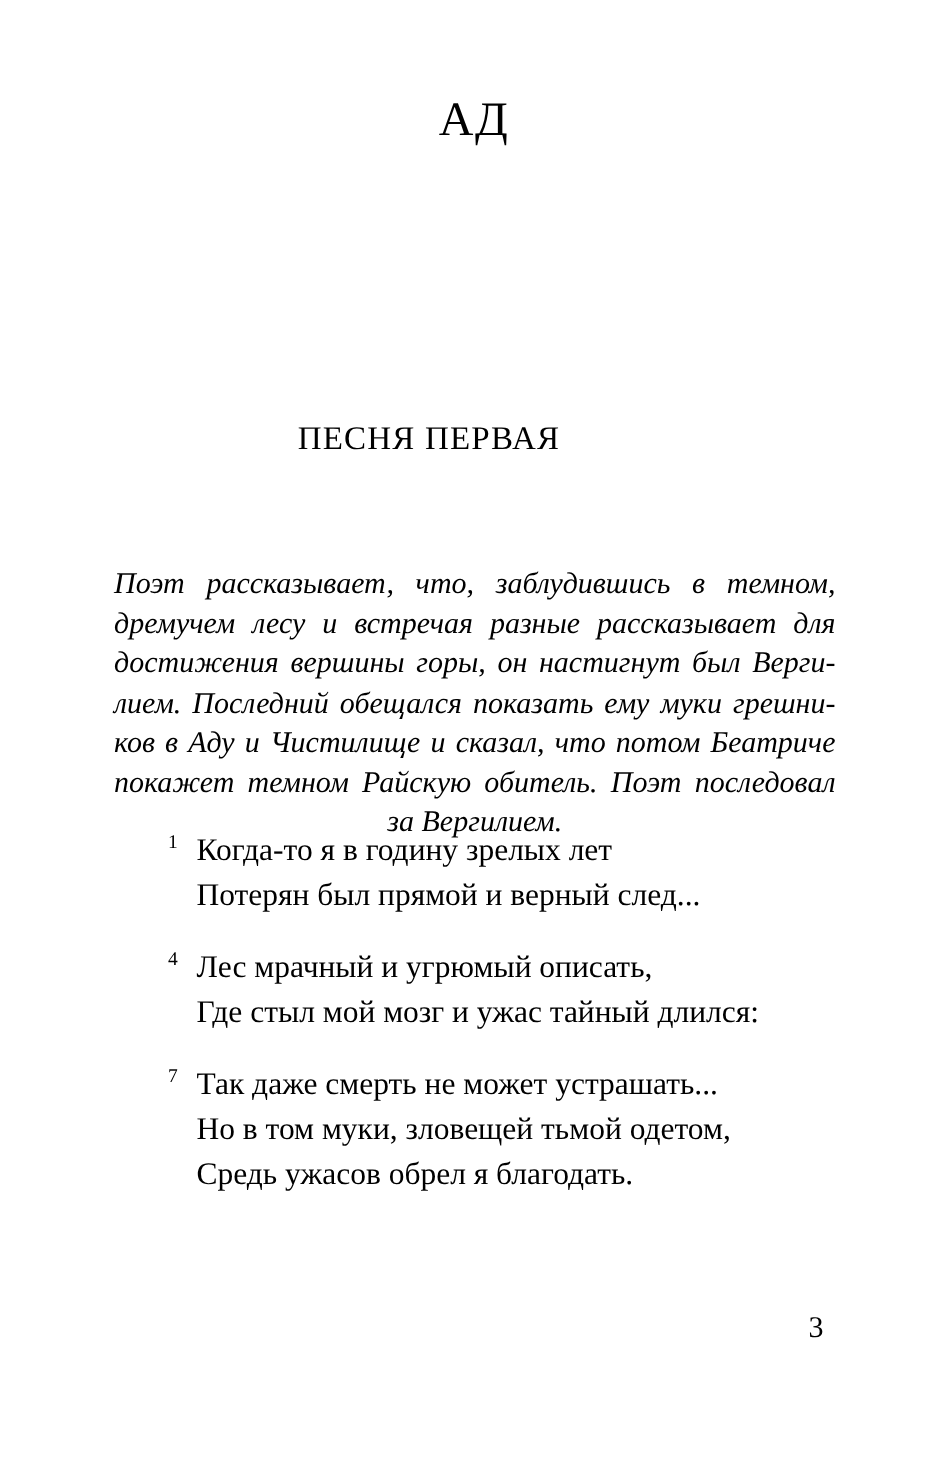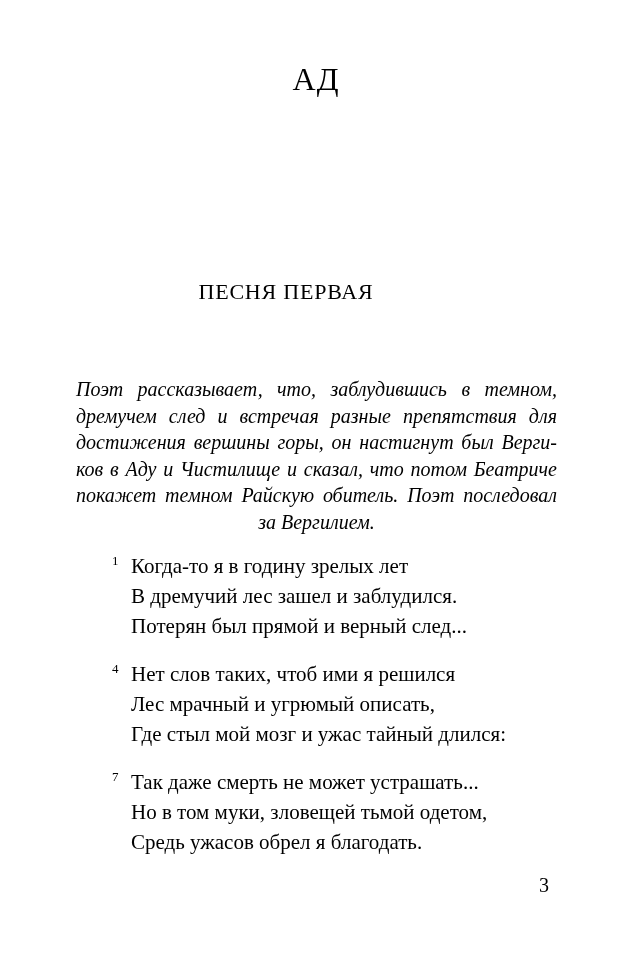--- a/index.html
+++ b/index.html
@@ -93,37 +93,36 @@
 </head>
 <body>
 
 <div class="page">
   <div class="book-title">АД</div>
 
   <div class="canto-heading">ПЕСНЯ ПЕРВАЯ</div>
 
   <div class="summary" id="summary">
       <div class="summary-line">Поэт рассказывает, что, заблудившись в темном,</div>
-      <div class="summary-line">дремучем след и встречая разные препятствия для</div>
+      <div class="summary-line">дремучем лесу и встречая разные рассказывает для</div>
       <div class="summary-line">достижения вершины горы, он настигнут был Верги-</div>
+      <div class="summary-line">лием. Последний обещался показать ему муки грешни-</div>
       <div class="summary-line">ков в Аду и Чистилище и сказал, что потом Беатриче</div>
       <div class="summary-line">покажет темном Райскую обитель. Поэт последовал</div>
       <div class="summary-line last">за Вергилием.</div>
     </div>
 
   <div class="verses" id="stanzas">
       <div class="stanza">
         <span class="stanza-number">1</span>
         <div class="verse-line">Когда-то я в годину зрелых лет</div>
-        <div class="verse-line">В дремучий лес зашел и заблудился.</div>
         <div class="verse-line">Потерян был прямой и верный след...</div>
       </div>
       <div class="stanza">
         <span class="stanza-number">4</span>
-        <div class="verse-line">Нет слов таких, чтоб ими я решился</div>
         <div class="verse-line">Лес мрачный и угрюмый описать,</div>
         <div class="verse-line">Где стыл мой мозг и ужас тайный длился:</div>
       </div>
       <div class="stanza">
         <span class="stanza-number">7</span>
         <div class="verse-line">Так даже смерть не может устрашать...</div>
         <div class="verse-line">Но в том муки, зловещей тьмой одетом,</div>
         <div class="verse-line">Средь ужасов обрел я благодать.</div>
       </div>
     </div>

